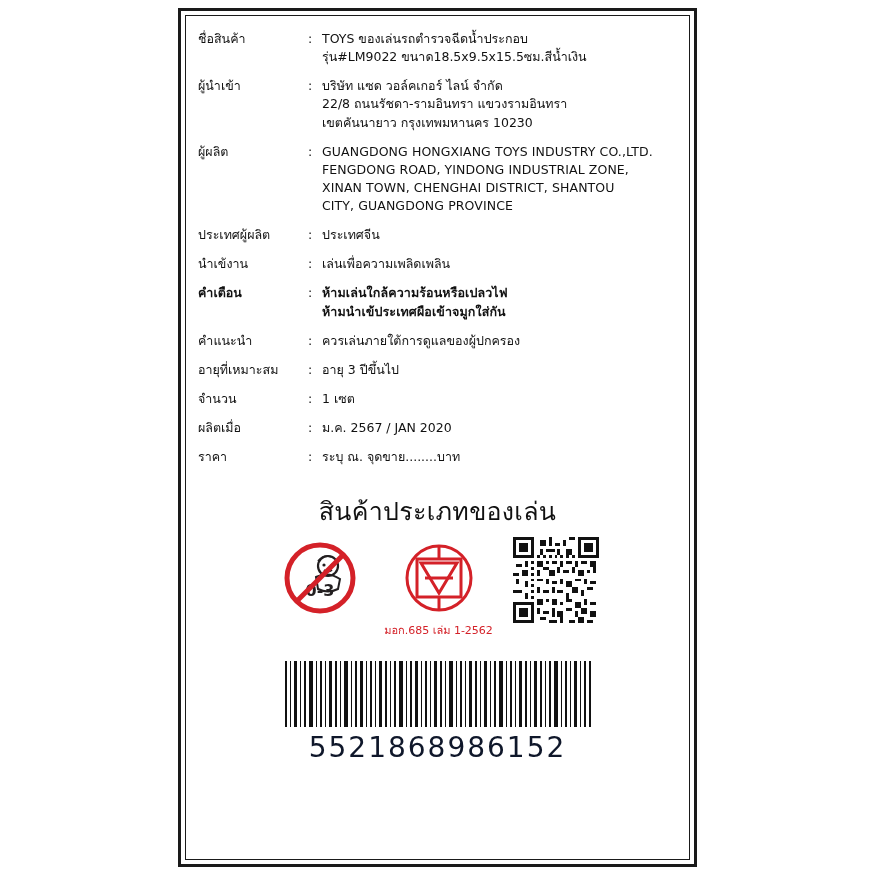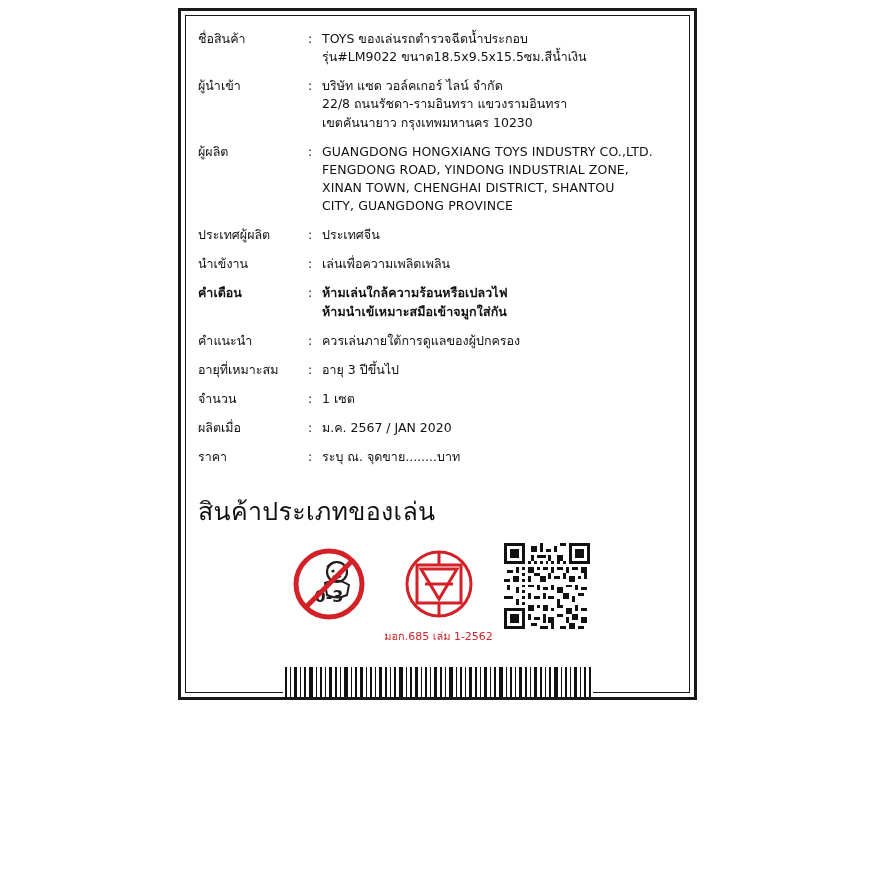--- a/index.html
+++ b/index.html
@@ -18,21 +18,21 @@
     width: 875px;
     height: 875px;
     background: #ffffff;
     box-sizing: border-box;
   }
   .label-card {
     position: absolute;
     left: 178px;
     top: 8px;
     width: 519px;
-    height: 692px;
+    height: 859px;
     border: 3px solid #1a1a1a;
     background: #ffffff;
     box-sizing: border-box;
     overflow: hidden;
   }
   .inner {
     position: absolute;
     left: 4px;
     top: 4px;
     right: 4px;
@@ -80,33 +80,33 @@
   }
   .warn .spec-value .line {
     letter-spacing: 0.1px;
   }
   .latin {
     font-family: "DejaVu Sans", sans-serif;
     letter-spacing: 0.1px;
   }
   
   .category {
-    text-align: left;
+    text-align: center;
     font-size: 25px;
     color: #111111;
     margin-top: 14px;
-    margin-bottom: 14px;
+    margin-bottom: 8px;
     letter-spacing: 0.3px;
   }
   
   .marks {
     display: flex;
     align-items: flex-start;
     justify-content: center;
-    gap: 11px;
+    gap: 20px;
     margin-top: 4px;
   }
   .mark-block {
     display: flex;
     flex-direction: column;
     align-items: center;
   }
   .age-mark {
     position: relative;
     width: 88px;
@@ -205,21 +205,21 @@
             <td class="spec-value">
               <span class="line">เล่นเพื่อความเพลิดเพลิน</span>
             </td>
           </tr>
 
           <tr class="warn">
             <td class="spec-label">คำเตือน</td>
             <td class="spec-colon">:</td>
             <td class="spec-value">
               <span class="line">ห้ามเล่นใกล้ความร้อนหรือเปลวไฟ</span>
-              <span class="line">ห้ามนำเข้เหมาะสมือเข้าจมูกใส่กัน</span>
+              <span class="line">ห้ามนำเข้ประเทศผือเข้าจมูกใส่กัน</span>
             </td>
           </tr>
 
           <tr>
             <td class="spec-label">คำแนะนำ</td>
             <td class="spec-colon">:</td>
             <td class="spec-value">
               <span class="line">ควรเล่นภายใต้การดูแลของผู้ปกครอง</span>
             </td>
           </tr>

